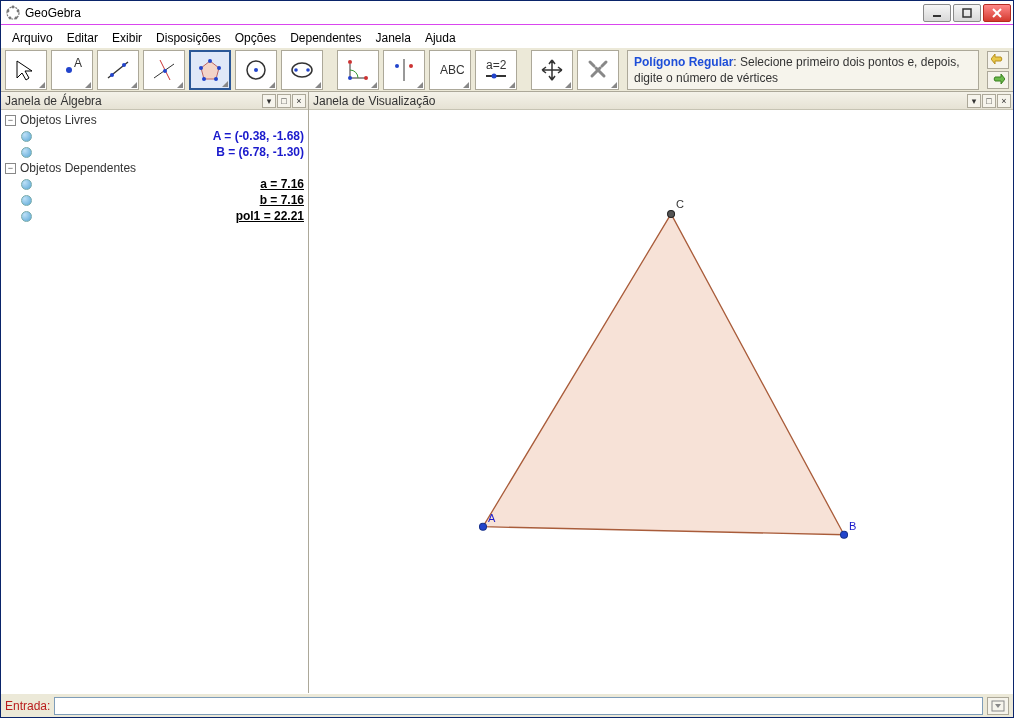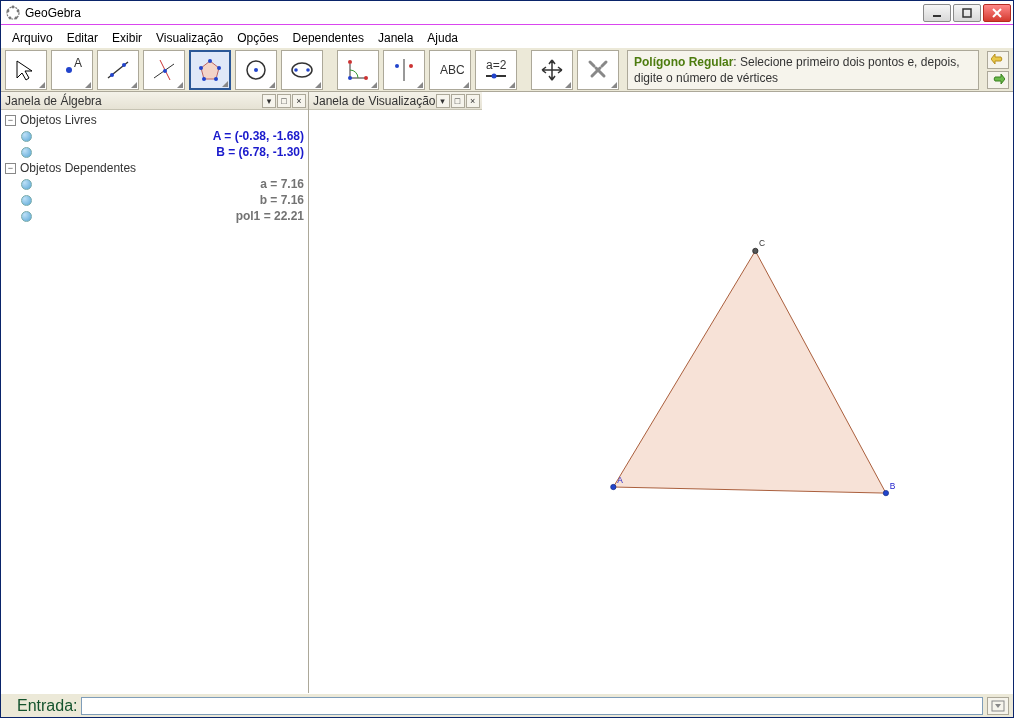--- a/index.html
+++ b/index.html
@@ -18,50 +18,50 @@
 .menubar { height: 22px; background: #fff; display: flex; align-items: flex-end; padding: 0 4px; gap: 0; }
 .menubar .menuitem { padding: 2px 7px; cursor: pointer; color: #000; }
 
 
 .toolbar { height: 45px; background: #ece9d8; border-top: 1px solid #fff; border-bottom: 1px solid #aca899; display: flex; align-items: center; padding: 2px 4px; gap: 4px; }
 .toolbtn { width: 42px; height: 40px; border: 1px solid #aca899; background: #fff; position: relative; cursor: pointer; display: flex; align-items: center; justify-content: center; }
 .toolbtn.selected { border: 2px solid #2b5797; background: #e0e8f8; }
 .toolbtn .corner { position: absolute; right: 1px; bottom: 1px; width: 0; height: 0; border-left: 6px solid transparent; border-bottom: 6px solid #888; }
 .tool-sep { width: 6px; }
 .tooltip-box { flex: 1; height: 40px; border: 1px solid #aca899; background: #f6f4ec; padding: 3px 6px; font-size: 11px; color: #333; line-height: 1.35; margin-left: 4px; overflow: hidden; }
-.tooltip-box b { color: #4d7c0f; }
+.tooltip-box b { color: #1d4ed8; }
 .right-toolbtns { display: flex; flex-direction: column; gap: 2px; margin-left: 4px; }
 .smallbtn { width: 22px; height: 18px; border: 1px solid #aca899; background: #f6f4ec; display: flex; align-items: center; justify-content: center; cursor: pointer; }
 
 
 .panels { flex: 1; display: flex; min-height: 0; background: #fff; }
 .panel-left { width: 308px; display: flex; flex-direction: column; border-right: 1px solid #aca899; }
-.panel-right { flex: 1; display: flex; flex-direction: row; }
+.panel-right { flex: 1; display: flex; flex-direction: column; }
 .panel-header { height: 18px; background: linear-gradient(#f4f2e9,#e6e2d4); border-bottom: 1px solid #c6c3b3; display: flex; align-items: center; padding: 0 2px; font-size: 11px; color: #333; }
 .panel-header .ph-title { flex: 1; padding-left: 2px; }
 .panel-header .ph-btns { display: flex; gap: 1px; }
 .ph-btn { width: 14px; height: 14px; border: 1px solid #aca899; background: #f6f4ec; display: flex; align-items: center; justify-content: center; font-size: 9px; cursor: pointer; }
 
 
 .tree { flex: 1; overflow: auto; padding: 2px 4px; font-size: 12px; background: #fff; }
 .tree-node { display: flex; align-items: center; height: 16px; }
 .tree-toggle { width: 11px; height: 11px; border: 1px solid #888; display: flex; align-items: center; justify-content: center; font-size: 9px; margin-right: 4px; cursor: pointer; line-height: 1; color: #555; background: #fff; }
 .tree-label { color: #333; }
 .tree-child { display: flex; align-items: center; height: 16px; padding-left: 16px; justify-content: space-between; }
 .bullet { width: 11px; height: 11px; border-radius: 50%; background: radial-gradient(circle at 30% 30%, #bde0f7, #5aa7d6); margin-right: 4px; border: 1px solid #7aa; flex-shrink: 0; }
 .obj-free { color: #1a1acc; font-weight: bold; }
-.obj-dep { color: #737373; font-weight: bold; }
+.obj-dep { color: #000000; font-weight: bold; text-decoration: underline; }
 
 
 .canvas { flex: 1; background: #fff; position: relative; overflow: hidden; }
 .canvas svg { width: 100%; height: 100%; }
 
 
 .inputbar { height: 24px; background: #ece9d8; border-top: 1px solid #fff; display: flex; align-items: center; padding: 2px 4px; gap: 4px; }
-.inputbar label { font-size: 16px; color: #14532d; margin-left: 12px; }
+.inputbar label { font-size: 12px; color: #b91c1c; }
 .inputbar input { flex: 1; height: 18px; border: 1px solid #7f9db9; padding: 0 4px; font-size: 12px; background: #fff; }
 .input-help { width: 22px; height: 18px; border: 1px solid #aca899; background: #f6f4ec; display: flex; align-items: center; justify-content: center; cursor: pointer; }
 
 .pt-label { font-size: 11px; fill: #1a1acc; }
 </style>
 </head>
 <body>
 
 <div class="titlebar">
   <svg class="geo-icon" viewBox="0 0 16 16">
@@ -90,21 +90,21 @@
           <line x1="10" y1="2" x2="2" y2="10" stroke="#fff" stroke-width="2"></line>
         </svg>
       </div>
   </div>
 </div>
 
 <div class="menubar">
   <span class="menuitem">Arquivo</span>
   <span class="menuitem">Editar</span>
   <span class="menuitem">Exibir</span>
-  <span class="menuitem">Visualização</span>
+  <span class="menuitem">Disposições</span>
   <span class="menuitem">Opções</span>
   <span class="menuitem">Dependentes</span>
   <span class="menuitem">Janela</span>
   <span class="menuitem">Ajuda</span>
 </div>
 
 <div class="toolbar">
   <div class="toolbtn">
     <svg width="28" height="28" viewBox="0 0 28 28">
         <path d="M5 5 L5 22 L10 17 L14 24 L17 22 L13 15 L20 15 Z" fill="#fff" stroke="#000" stroke-width="1"></path>

